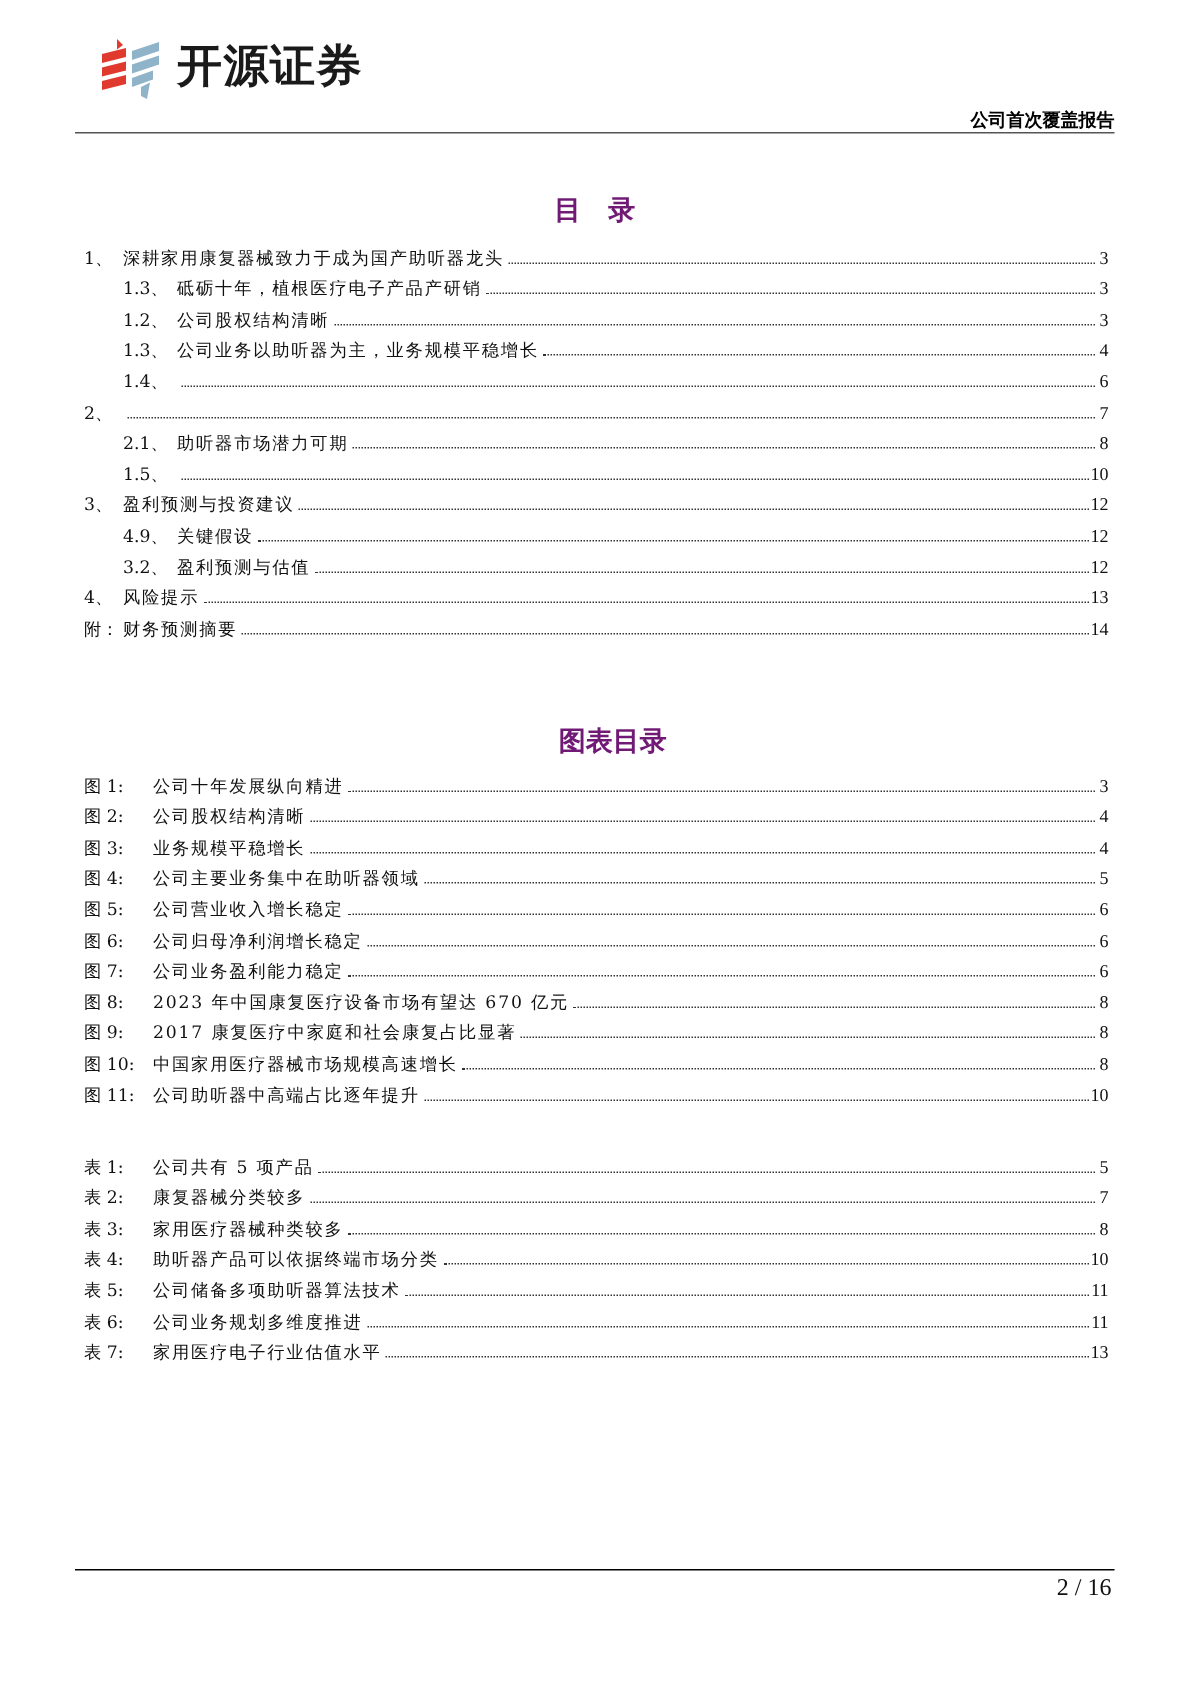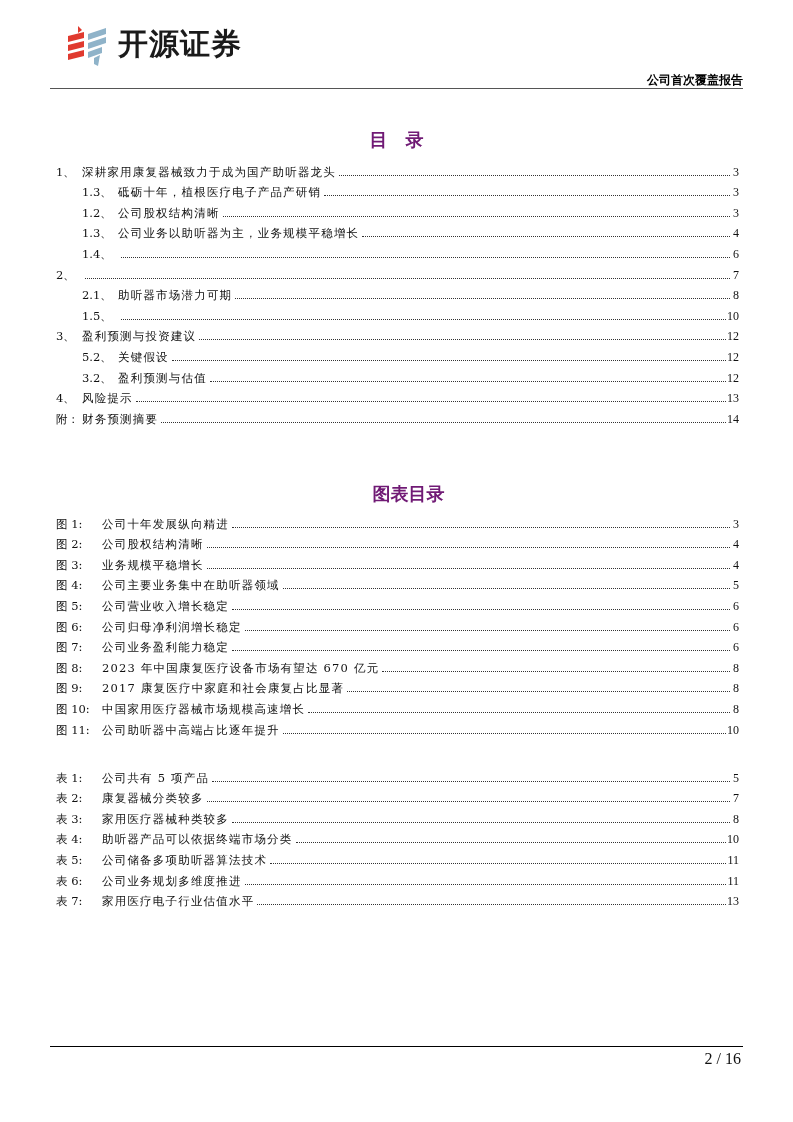--- a/index.html
+++ b/index.html
@@ -124,21 +124,21 @@
       <span class="dots"></span>
       <span class="page">10</span>
     </div>
     <div class="toc-row lvl1">
       <span class="num">3、</span>
       <span class="label">盈利预测与投资建议</span>
       <span class="dots"></span>
       <span class="page">12</span>
     </div>
     <div class="toc-row lvl2">
-      <span class="num">5.2、</span>
+      <span class="num">4.9、</span>
       <span class="label">关键假设</span>
       <span class="dots"></span>
       <span class="page">12</span>
     </div>
     <div class="toc-row lvl2">
       <span class="num">3.2、</span>
       <span class="label">盈利预测与估值</span>
       <span class="dots"></span>
       <span class="page">12</span>
     </div>

